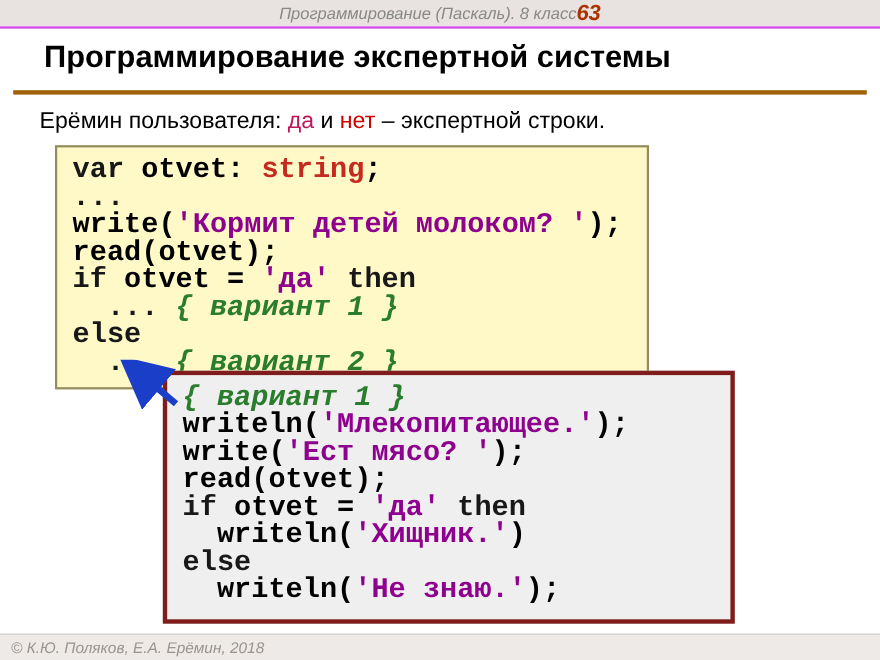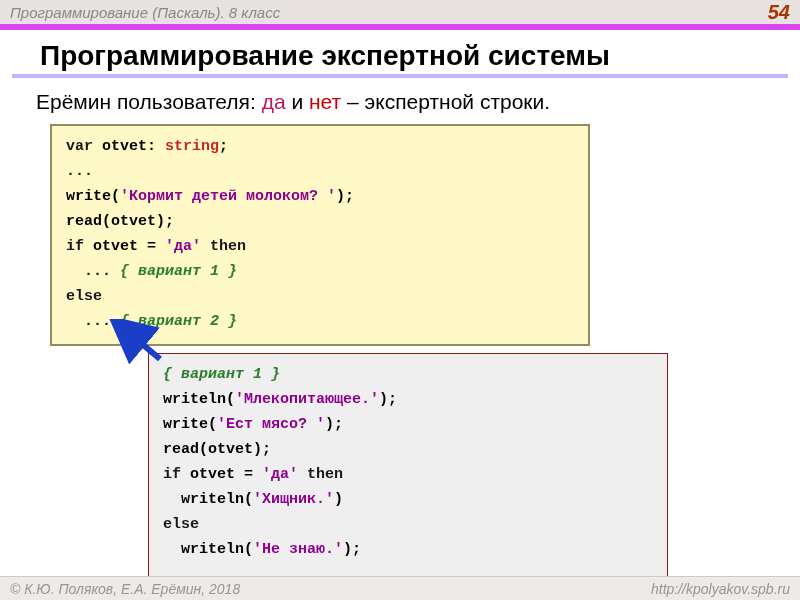--- a/index.html
+++ b/index.html
@@ -6,78 +6,78 @@
     margin: 0;
     padding: 0;
     width: 800px;
     height: 600px;
     background: #fff;
     font-family: Arial, Helvetica, sans-serif;
   }
   .topbar {
     background: #e8e3e0;
     height: 24px;
-    border-bottom: 6px solid #d946ef;
+    border-bottom: 2px solid #d946ef;
     display: flex;
     align-items: center;
-    justify-content: space-between;
+    justify-content: center;
     padding: 0 10px;
     color: #888;
     font-style: italic;
     font-size: 15px;
   }
   .pagenum {
     color: #a30;
     font-weight: bold;
     font-style: italic;
     font-size: 20px;
   }
   .title {
     font-size: 28px;
     font-weight: bold;
-    padding: 10px 28px 2px 28px;
-    border-bottom: 4px solid #c4b5fd;
+    padding: 10px 28px 14px 28px;
+    border-bottom: 4px solid #a16207;
     margin: 0 12px 10px 12px;
   }
   .intro {
     padding: 2px 0 10px 36px;
     font-size: 21px;
   }
   .da { color: #be185d; }
   .net { color: #cc0000; }
   .content {
     position: relative;
     width: 800px;
     height: 460px;
   }
   .codebox {
     position: absolute;
     font-family: "Courier New", monospace;
     font-weight: bold;
-    font-size: 15px;
+    font-size: 26px;
     line-height: 25px;
     white-space: pre;
     padding: 8px 14px;
     box-sizing: border-box;
   }
   .box1 {
     left: 50px;
     top: 0;
     width: 540px;
     height: 222px;
     background: #fff9c7;
     border: 2px solid #938c5e;
   }
   .box2 {
     left: 148px;
-    top: 229px;
+    top: 205px;
     width: 520px;
     height: 230px;
     background: #f0efef;
-    border: 1px solid #7f1d1d;
+    border: 4px solid #7f1d1d;
   }
   .kw-var { color: #181818; }
   .kw-type { color: #c62a1e; }
   .kw-str  { color: #8e008e; }
   .kw-cmt  { color: #2a7d2c; font-style: italic; }
   .ellips  { color: #181818; }
   .arrow {
     position: absolute;
     left: 105px;
     top: 195px;
@@ -101,21 +101,21 @@
     color: #9a948e;
     font-style: italic;
     font-size: 14px;
   }
 </style>
 </head>
 <body>
 
 <div class="topbar">
   <span>Программирование (Паскаль). 8 класс</span>
-  <span class="pagenum">54</span>
+  <span class="pagenum">63</span>
 </div>
 
 <div class="title">Программирование экспертной системы</div>
 
 <div class="intro">
   <span>Ерёмин пользователя: </span><span class="da">да</span><span> и </span><span class="net">нет</span><span> – экспертной строки.</span>
 </div>
 
 <div class="content">
 
@@ -143,14 +143,13 @@
         <path d="M0,0 L8,4 L0,8 Z" fill="#1a3ec8"></path>
       </marker>
     </defs>
     <path d="M55,40 L12,4" stroke="#1a3ec8" stroke-width="6" fill="none" marker-end="url(#ah)"></path>
   </svg>
 
 </div>
 
 <div class="footer">
   <span>© К.Ю. Поляков, Е.А. Ерёмин, 2018</span>
-  <span>http://kpolyakov.spb.ru</span>
 </div>
 
 </body></html>

